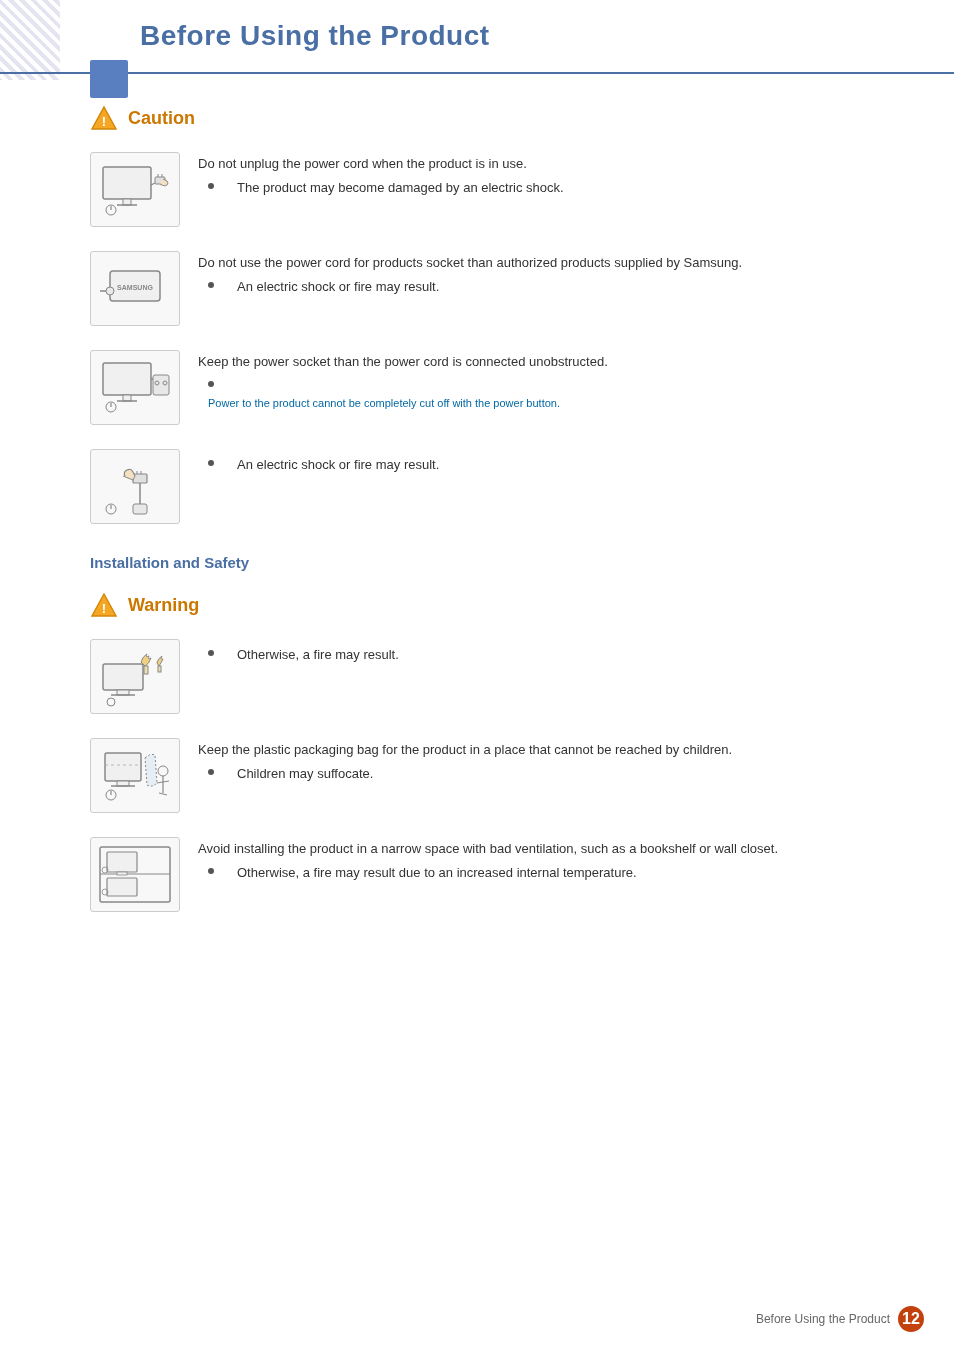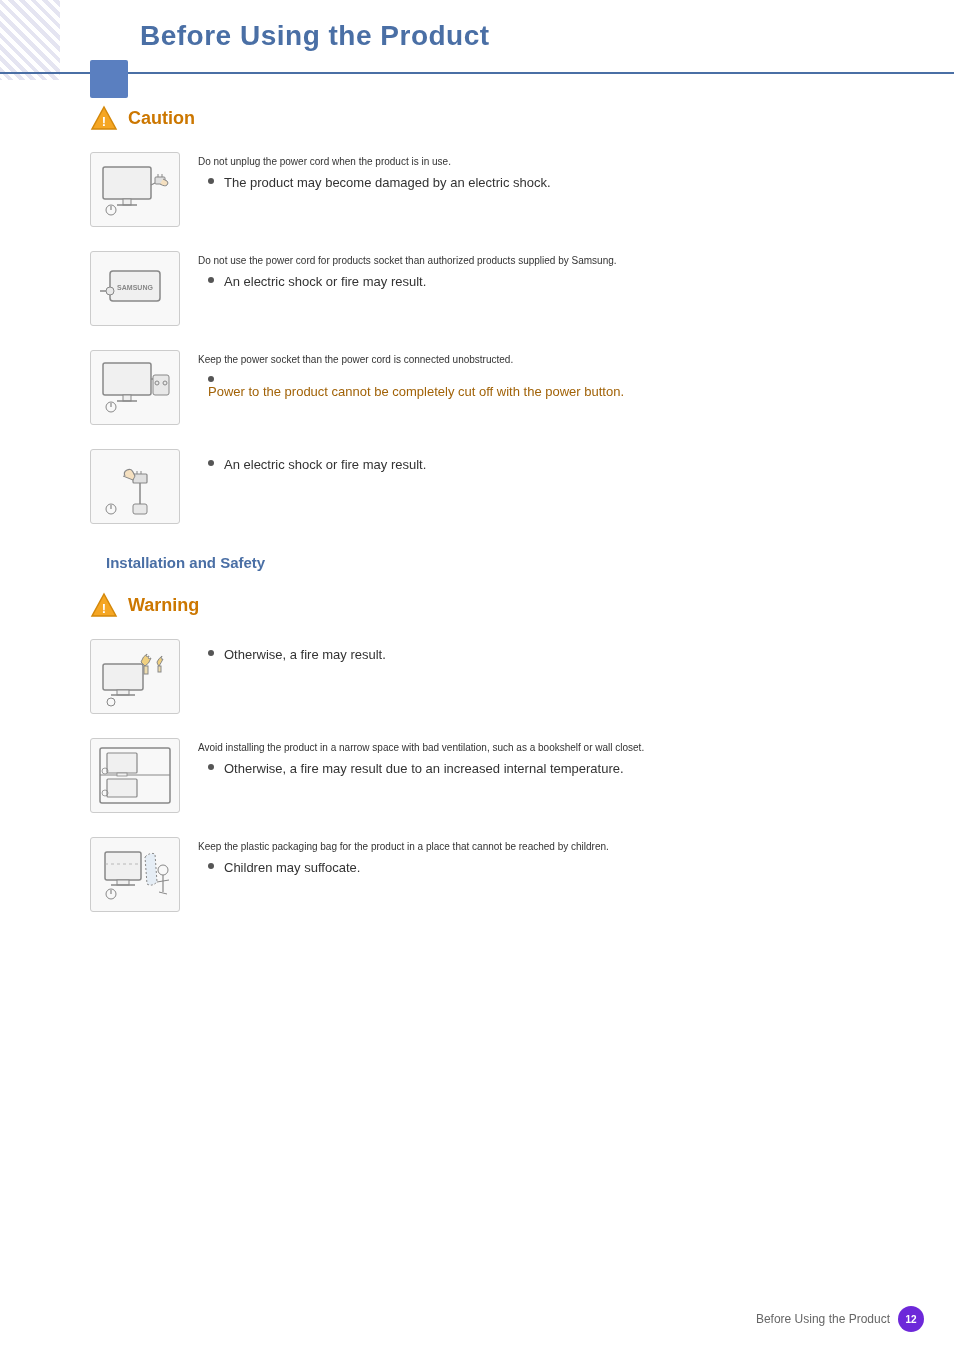--- a/index.html
+++ b/index.html
@@ -111,87 +111,87 @@
       justify-content: center;
       overflow: hidden;
     }
 
     .item-text {
       flex: 1;
       padding-top: 2px;
     }
 
     .item-main-text {
-      font-size: 10px;
+      font-size: 13px;
       color: #333;
       line-height: 1.5;
       margin-bottom: 4px;
     }
 
     .item-bullet {
       display: flex;
       align-items: flex-start;
-      gap: 10px;
+      gap: 23px;
       margin-top: 4px;
       margin-left: 10px;
     }
 
     .bullet-dot {
       width: 6px;
       height: 6px;
       background: #555;
       border-radius: 50%;
       margin-top: 5px;
       flex-shrink: 0;
     }
 
     .item-bullet-text {
       font-size: 13px;
       color: #333;
       line-height: 1.5;
     }
 
     .item-sub-note {
-      margin-top: 0;
+      margin-top: 8px;
       margin-left: 10px;
-      font-size: 13px;
-      color: #a16207;
+      font-size: 11px;
+      color: #0369a1;
       line-height: 1.5;
     }
 
     
     .section-title {
       font-size: 15px;
       font-weight: bold;
       color: #4a6fa5;
-      margin: 30px 0 20px 16px;
+      margin: 30px 0 20px 0;
     }
 
     
     .page-footer {
       position: absolute;
       bottom: 18px;
       right: 30px;
       display: flex;
       align-items: center;
       gap: 8px;
       font-size: 12px;
       color: #666;
     }
 
     .footer-page-num {
-      background: #6d28d9;
+      background: #c2410c;
       color: #fff;
       width: 26px;
       height: 26px;
       border-radius: 50%;
       display: flex;
       align-items: center;
       justify-content: center;
-      font-size: 10px;
+      font-size: 16px;
       font-weight: bold;
     }
 
     
     .illus-svg {
       width: 80px;
       height: 65px;
     }
 
   </style>
@@ -351,47 +351,20 @@
         <div class="bullet-dot"></div>
         <span class="item-bullet-text">Otherwise, a fire may result.</span>
       </div>
     </div>
   </div>
 
   <div class="safety-item">
     <div class="illus-box">
       <svg class="illus-svg" viewBox="0 0 80 65" fill="none" xmlns="http://www.w3.org/2000/svg">
 
-        <rect x="5" y="5" width="70" height="55" rx="2" stroke="#888" stroke-width="1.5" fill="none"></rect>
-
-        <line x1="5" y1="32" x2="75" y2="32" stroke="#888" stroke-width="1"></line>
-
-        <rect x="12" y="10" width="30" height="20" rx="1" stroke="#888" stroke-width="1.2" fill="#f0f0f0"></rect>
-        <rect x="22" y="30" width="10" height="3" stroke="#888" stroke-width="0.8" fill="#f0f0f0"></rect>
-
-        <circle cx="10" cy="28" r="3" stroke="#888" stroke-width="0.8" fill="none"></circle>
-
-        <rect x="12" y="36" width="30" height="18" rx="1" stroke="#888" stroke-width="1.2" fill="#f0f0f0"></rect>
-
-        <circle cx="10" cy="50" r="3" stroke="#888" stroke-width="0.8" fill="none"></circle>
-      </svg>
-    </div>
-    <div class="item-text">
-      <div class="item-main-text">Avoid installing the product in a narrow space with bad ventilation, such as a bookshelf or wall closet.</div>
-      <div class="item-bullet">
-        <div class="bullet-dot"></div>
-        <span class="item-bullet-text">Otherwise, a fire may result due to an increased internal temperature.</span>
-      </div>
-    </div>
-  </div>
-
-  <div class="safety-item">
-    <div class="illus-box">
-      <svg class="illus-svg" viewBox="0 0 80 65" fill="none" xmlns="http://www.w3.org/2000/svg">
-
         <rect x="10" y="10" width="36" height="28" rx="2" stroke="#888" stroke-width="1.5" fill="#f0f0f0"></rect>
         <line x1="10" y1="22" x2="46" y2="22" stroke="#aaa" stroke-width="0.8" stroke-dasharray="3,3"></line>
         <rect x="22" y="38" width="12" height="5" stroke="#888" stroke-width="1" fill="#f0f0f0"></rect>
         <line x1="16" y1="43" x2="40" y2="43" stroke="#888" stroke-width="1.5"></line>
 
         <circle cx="16" cy="52" r="5" stroke="#888" stroke-width="1" fill="none"></circle>
         <line x1="16" y1="48" x2="16" y2="52" stroke="#888" stroke-width="1.2"></line>
 
         <path d="M50 15 Q55 10 60 12 L62 40 Q57 45 52 42 Z" stroke="#888" stroke-width="1" fill="rgba(200,220,240,0.4)" stroke-dasharray="2,2"></path>
 
@@ -403,18 +376,45 @@
     </div>
     <div class="item-text">
       <div class="item-main-text">Keep the plastic packaging bag for the product in a place that cannot be reached by children.</div>
       <div class="item-bullet">
         <div class="bullet-dot"></div>
         <span class="item-bullet-text">Children may suffocate.</span>
       </div>
     </div>
   </div>
 
+  <div class="safety-item">
+    <div class="illus-box">
+      <svg class="illus-svg" viewBox="0 0 80 65" fill="none" xmlns="http://www.w3.org/2000/svg">
+
+        <rect x="5" y="5" width="70" height="55" rx="2" stroke="#888" stroke-width="1.5" fill="none"></rect>
+
+        <line x1="5" y1="32" x2="75" y2="32" stroke="#888" stroke-width="1"></line>
+
+        <rect x="12" y="10" width="30" height="20" rx="1" stroke="#888" stroke-width="1.2" fill="#f0f0f0"></rect>
+        <rect x="22" y="30" width="10" height="3" stroke="#888" stroke-width="0.8" fill="#f0f0f0"></rect>
+
+        <circle cx="10" cy="28" r="3" stroke="#888" stroke-width="0.8" fill="none"></circle>
+
+        <rect x="12" y="36" width="30" height="18" rx="1" stroke="#888" stroke-width="1.2" fill="#f0f0f0"></rect>
+
+        <circle cx="10" cy="50" r="3" stroke="#888" stroke-width="0.8" fill="none"></circle>
+      </svg>
+    </div>
+    <div class="item-text">
+      <div class="item-main-text">Avoid installing the product in a narrow space with bad ventilation, such as a bookshelf or wall closet.</div>
+      <div class="item-bullet">
+        <div class="bullet-dot"></div>
+        <span class="item-bullet-text">Otherwise, a fire may result due to an increased internal temperature.</span>
+      </div>
+    </div>
+  </div>
+
 </div>
 
 <div class="page-footer">
   <span>Before Using the Product</span>
   <div class="footer-page-num">12</div>
 </div>
 
 </body></html>

